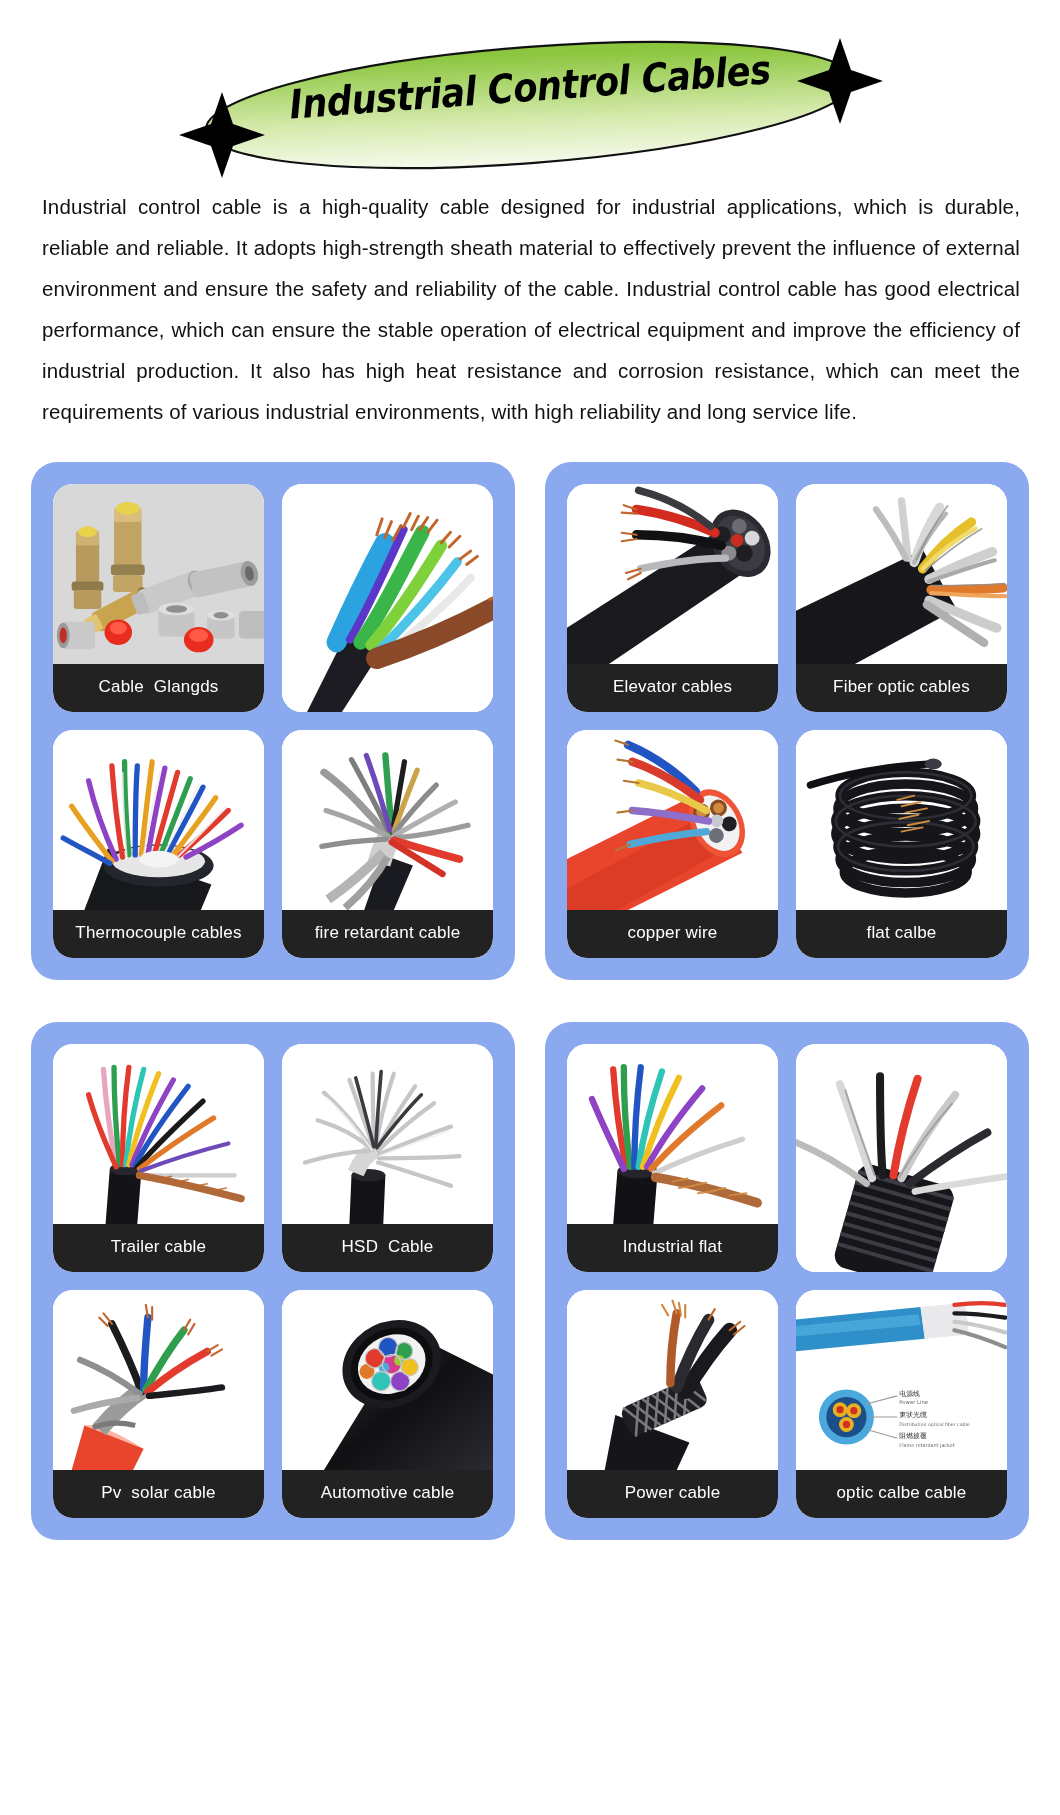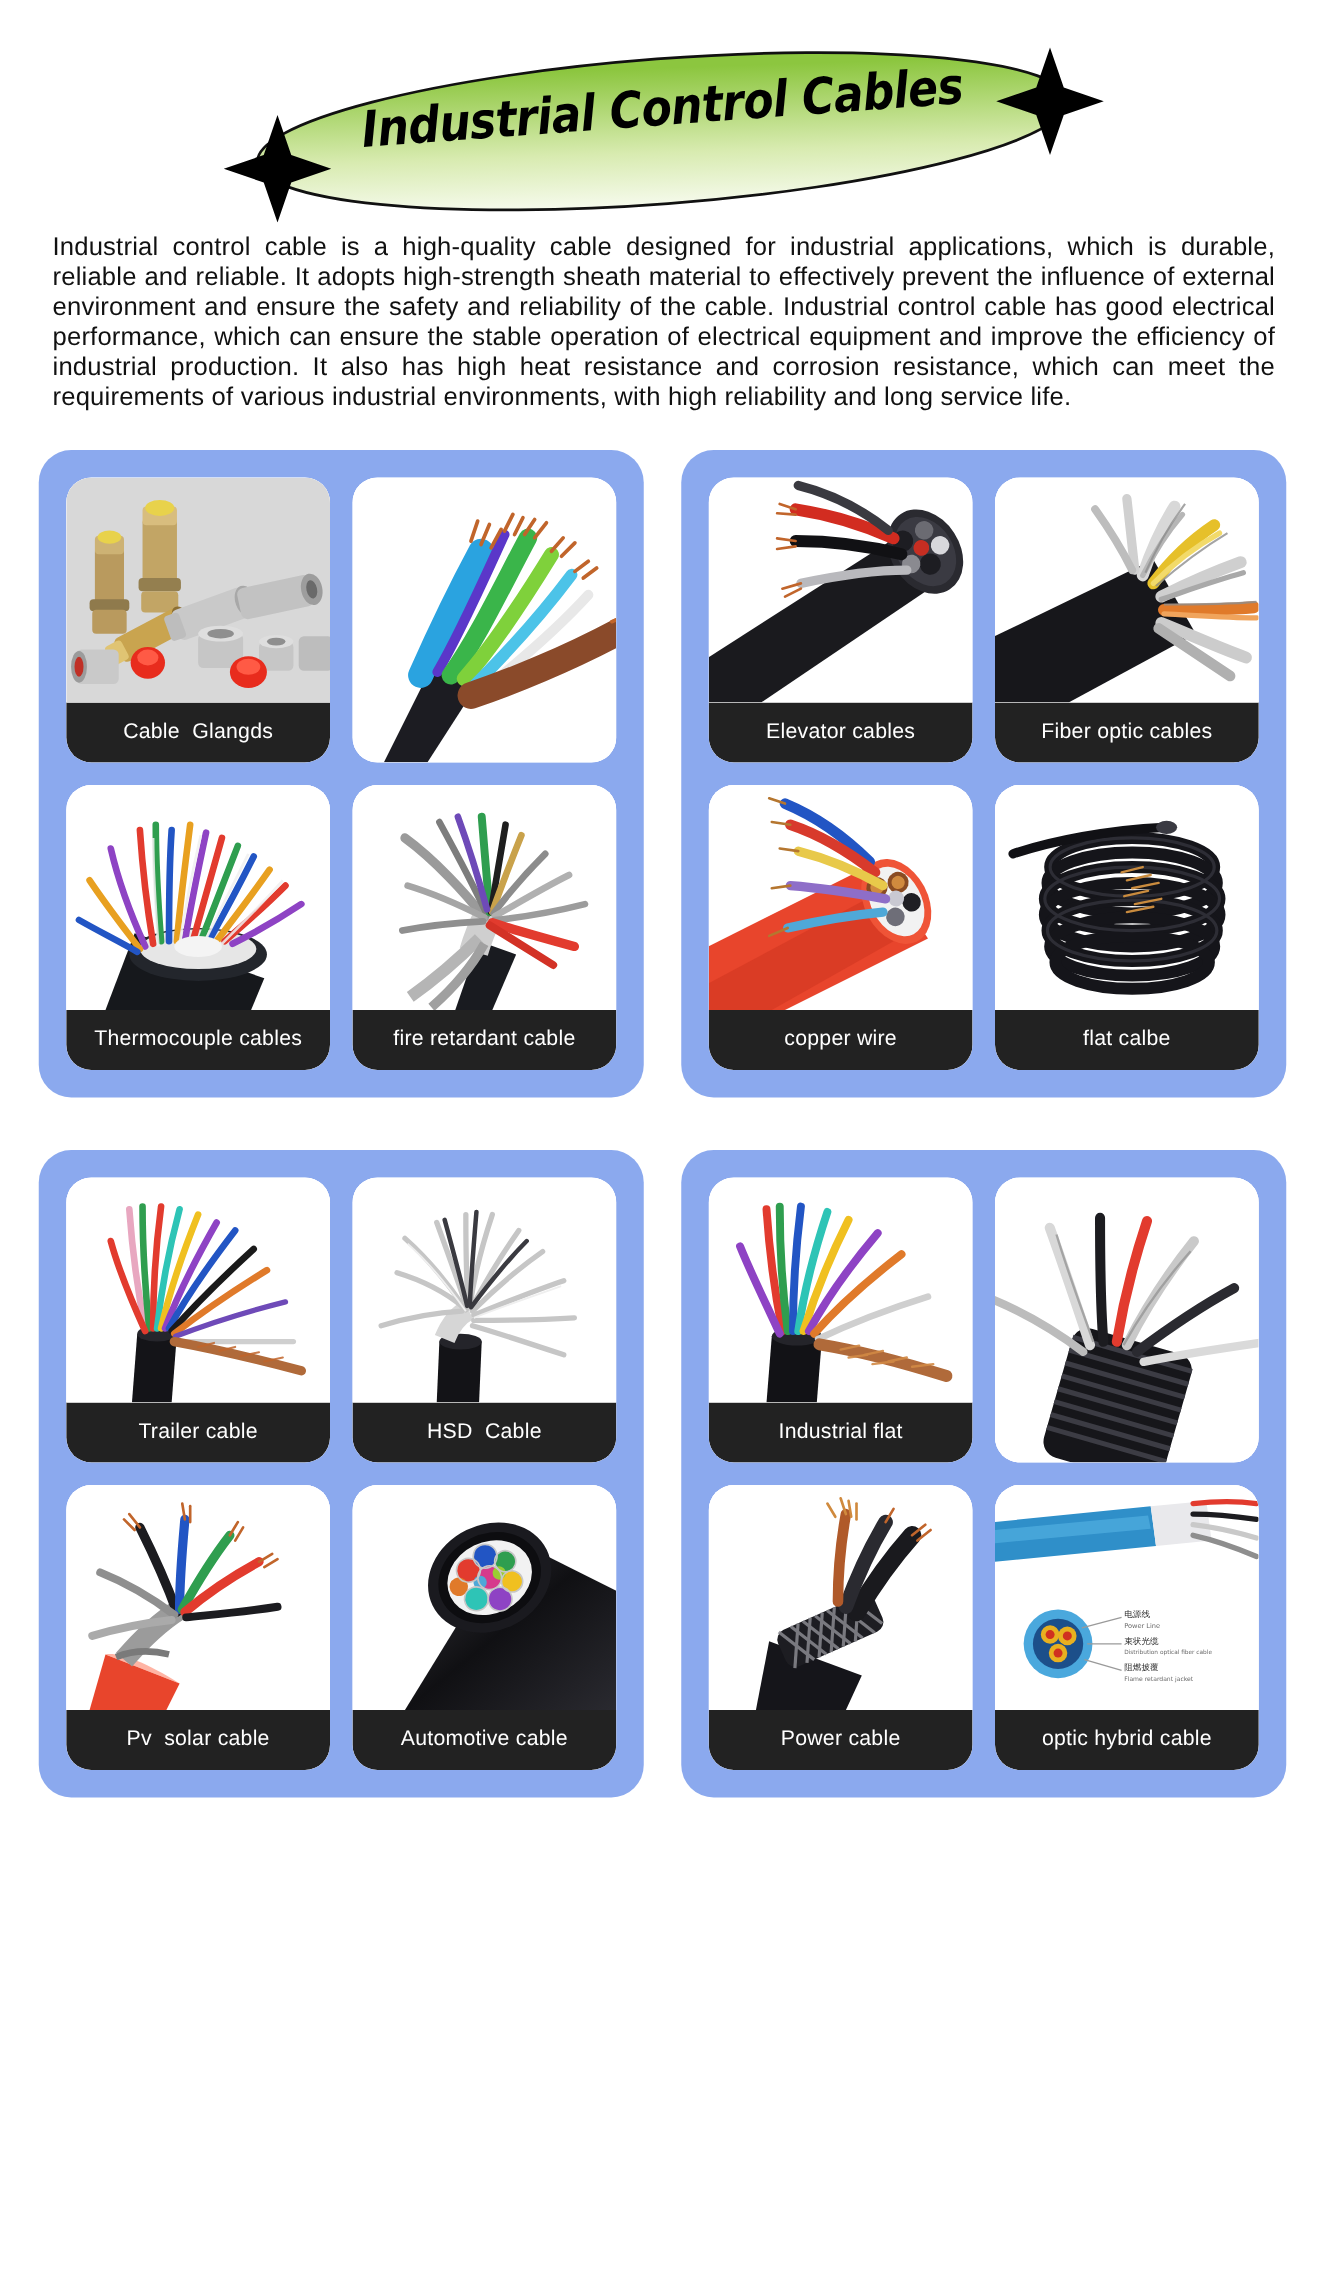--- a/index.html
+++ b/index.html
@@ -41,21 +41,21 @@
     color: #000;
     transform: rotate(-4.2deg) scaleX(0.88);
     white-space: nowrap;
     margin-top: -4px;
   }
 
   
   .intro {
     margin: 8px 40px 0 42px;
     font-size: 20.5px;
-    line-height: 24px;
+    line-height: 41px;
     color: #111;
     text-align: justify;
     font-family: "Liberation Sans", sans-serif;
     letter-spacing: 0.15px;
   }
 
   
   .panels {
     margin-top: 30px;
     padding: 0 31px;
@@ -713,19 +713,19 @@
             <g font-family="DejaVu Sans, sans-serif" fill="#2a2a2a">
               <text x="98" y="100" font-size="6.5">电源线</text>
               <text x="98" y="108" font-size="5" fill="#6a6a6a">Power Line</text>
               <text x="98" y="120" font-size="6.5">束状光缆</text>
               <text x="98" y="128" font-size="4.4" fill="#6a6a6a">Distribution optical fiber cable</text>
               <text x="98" y="140" font-size="6.5">阻燃披覆</text>
               <text x="98" y="148" font-size="4.6" fill="#6a6a6a">Flame retardant jacket</text>
             </g>
           </svg>
         </div>
-        <div class="card-label">optic hybrid cable</div>
+        <div class="card-label">optic calbe cable</div>
       </div>
 
     </div>
   </div>
 
 </div>
 
 </body></html>

